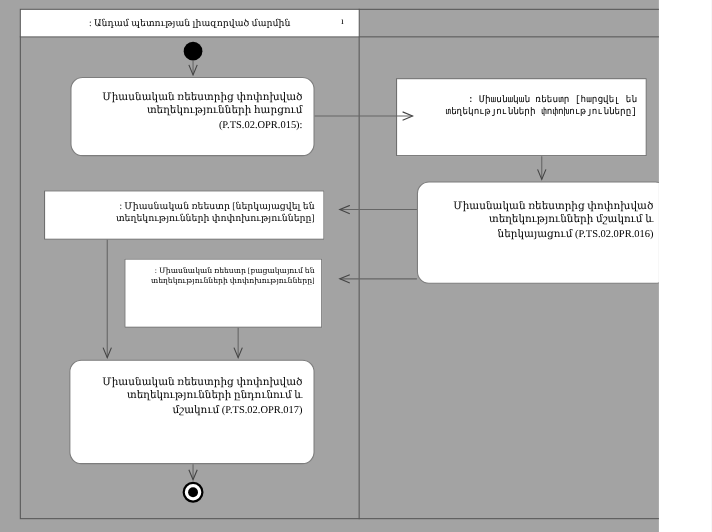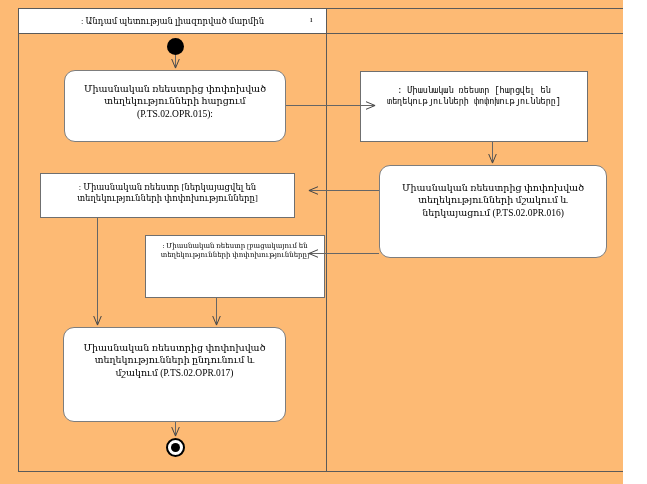--- a/index.html
+++ b/index.html
@@ -9,39 +9,38 @@
     background: #ffffff;
   }
   body {
     font-family: "Liberation Serif", "DejaVu Serif", serif;
     -webkit-font-smoothing: antialiased;
   }
   #canvas {
     position: relative;
     width: 599px;
     height: 484px;
-    background: #fdba74;
+    background: #a3a3a3;
     overflow: hidden;
-    padding-left: 24px;
   }
   svg.layer {
     position: absolute;
     left: 0;
     top: 0;
     width: 647px;
     height: 484px;
     pointer-events: none;
   }
   .node {
     position: absolute;
     box-sizing: border-box;
     display: flex;
     align-items: flex-start;
     justify-content: center;
-    text-align: center;
+    text-align: right;
     color: #000000;
     background: #ffffff;
     border: 1px solid #808080;
     line-height: 1.30;
   }
   .node.activity {
     border-radius: 11px;
     border-color: #7d7d7d;
   }
   .node.object {
@@ -139,21 +138,21 @@
     <span class="txt">Միասնական ռեեստրից փոփոխված
 տեղեկությունների մշակում և
 ներկայացում (P.TS.02.0PR.016)</span>
   </div>
 
   <div class="node object" style="left:40px; top:173px; width:255px; height:45px; padding:8px 8px 4px 8px; font-size:8.5px;">
     <span class="txt">: Միասնական ռեեստր [ներկայացվել են
 տեղեկությունների փոփոխությունները]</span>
   </div>
 
-  <div class="node object" style="left:145px; top:235px; width:180px; height:63px; padding:6px 6px 4px 6px; font-size:7px;">
+  <div class="node object" style="left:113px; top:235px; width:180px; height:63px; padding:6px 6px 4px 6px; font-size:7px;">
     <span class="txt">: Միասնական ռեեստր [բացակայում են
 տեղեկությունների փոփոխությունները]</span>
   </div>
 
   <div class="node activity" style="left:63px; top:327px; width:223px; height:95px; padding:14px 10px 6px 10px; font-size:9.5px;">
     <span class="txt">Միասնական ռեեստրից փոփոխված
 տեղեկությունների ընդունում և
 մշակում (P.TS.02.OPR.017)</span>
   </div>
 

